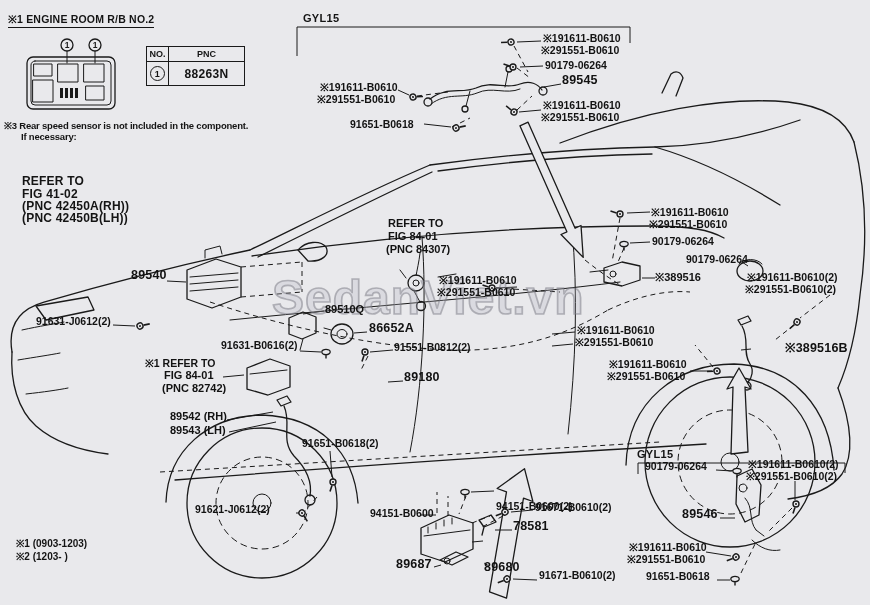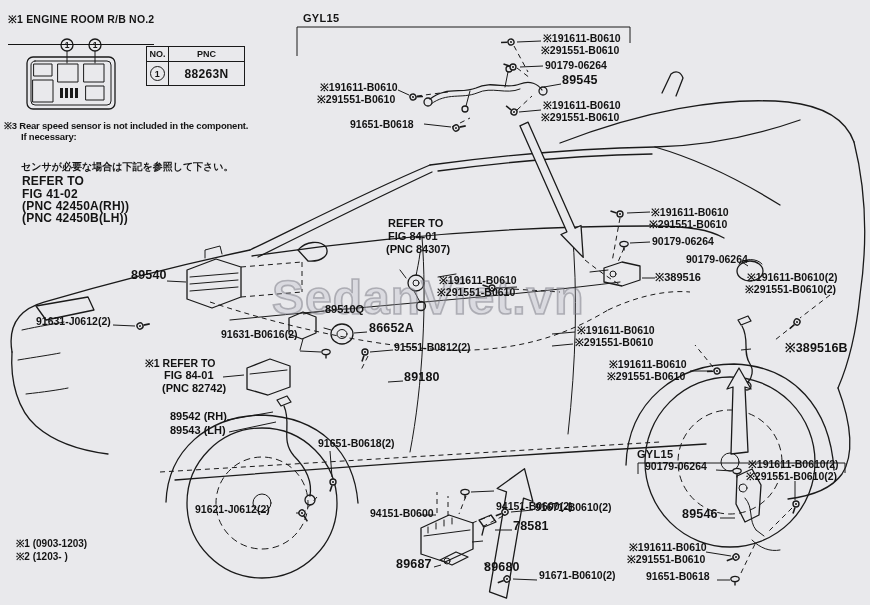--- a/index.html
+++ b/index.html
@@ -13,21 +13,21 @@
   .fillbg{fill:#e9e9ec;}
   .solidfill{fill:#1a1a1a;stroke:none;}
   .plabel{position:absolute;font-weight:700;font-size:10.5px;letter-spacing:0;white-space:nowrap;color:#121212;}
   .plabel.mid{font-size:11px;}
   .plabel.big{font-size:12.5px;letter-spacing:.2px;}
   .hnote{position:absolute;font-weight:700;white-space:nowrap;}
   .en{font-size:9.5px;letter-spacing:-0.2px;}
   .jp{font-size:10px;letter-spacing:0;}
   .ref{font-size:12px;letter-spacing:0.2px;}
   .title{position:absolute;left:8px;top:12px;font-weight:700;font-size:10.5px;
-         border-bottom:1.5px solid #141414;padding-bottom:18px;letter-spacing:.2px;}
+         border-bottom:1.5px solid #141414;padding-bottom:1px;letter-spacing:.2px;}
   .gyl{position:absolute;font-weight:700;font-size:11px;letter-spacing:.3px;}
   .foot{position:absolute;font-weight:700;font-size:10px;white-space:nowrap;}
   .watermark{position:absolute;left:272px;top:270px;font-weight:700;font-size:48px;letter-spacing:1px;
              color:rgba(178,178,188,0.26);-webkit-text-stroke:1.7px rgba(122,122,132,0.5);white-space:nowrap;}
   .pnc-table{position:absolute;left:146px;top:46px;width:97px;border:1.6px solid #1a1a1a;
              display:grid;grid-template-columns:22px 1fr;grid-template-rows:15px 23px;}
   .pnc-table>div{border-right:1.2px solid #1a1a1a;border-bottom:1.2px solid #1a1a1a;
                  display:flex;align-items:center;justify-content:center;}
   .pnc-table>div:nth-child(2n){border-right:none;}
   .pnc-table>div:nth-child(3),.pnc-table>div:nth-child(4){border-bottom:none;}
@@ -242,21 +242,20 @@
     <div class="th">NO.</div>
     <div class="th">PNC</div>
     <div class="td">
       <span class="circ">1</span>
     </div>
     <div class="td">88263N</div>
   </div>
 
   <div class="hnote en" style="left:4px;top:119px">※3 Rear speed sensor is not included in the component.</div>
   <div class="hnote en" style="left:21px;top:131px">If necessary:</div>
-  <div class="hnote jp" style="left:21px;top:160px">センサが必要な場合は下記を参照して下さい。</div>
   <div class="hnote ref" style="left:22px;top:174px">REFER TO</div>
   <div class="hnote ref" style="left:22px;top:187px">FIG 41-02</div>
   <div class="hnote ref" style="left:22px;top:199px">(PNC 42450A(RH))</div>
   <div class="hnote ref" style="left:22px;top:211px">(PNC 42450B(LH))</div>
 
   <div class="gyl" style="left:303px;top:12px">GYL15</div>
   <div class="gyl" style="left:637px;top:448px">GYL15</div>
 
   <div class="foot" style="left:16px;top:536px">※1 (0903-1203)</div>
   <div class="foot" style="left:16px;top:549px">※2 (1203-      )</div>
@@ -282,34 +281,34 @@
       <div class="plabel" style="left: 745px; top: 282px;">※291551-B0610(2)</div>
       <div class="plabel" style="left: 577px; top: 323px;">※191611-B0610</div>
       <div class="plabel" style="left: 575px; top: 335px;">※291551-B0610</div>
       <div class="plabel big" style="left: 753px; top: 339px; margin-left: 32px;">※389516B</div>
       <div class="plabel" style="left: 609px; top: 357px;">※191611-B0610</div>
       <div class="plabel" style="left: 607px; top: 369px;">※291551-B0610</div>
       <div class="plabel big" style="left: 131px; top: 268px;">89540</div>
       <div class="plabel" style="left: 36px; top: 315px;">91631-J0612(2)</div>
       <div class="plabel mid" style="left: 325px; top: 303px;">89510Q</div>
       <div class="plabel big" style="left: 369px; top: 321px;">86652A</div>
-      <div class="plabel" style="left: 221px; top: 328px;">91631-B0616(2)</div>
+      <div class="plabel" style="left: 221px; top: 339px;">91631-B0616(2)</div>
       <div class="plabel" style="left: 145px; top: 356px;">※1 REFER TO</div>
       <div class="plabel mid" style="left: 164px; top: 369px;">FIG 84-01</div>
       <div class="plabel mid" style="left: 162px; top: 382px;">(PNC 82742)</div>
       <div class="plabel mid" style="left: 388px; top: 217px;">REFER TO</div>
       <div class="plabel mid" style="left: 388px; top: 230px;">FIG 84-01</div>
       <div class="plabel mid" style="left: 386px; top: 243px;">(PNC 84307)</div>
       <div class="plabel" style="left: 439px; top: 273px;">※191611-B0610</div>
       <div class="plabel" style="left: 437px; top: 285px;">※291551-B0610</div>
       <div class="plabel" style="left: 394px; top: 341px;">91551-B0812(2)</div>
       <div class="plabel big" style="left: 404px; top: 370px;">89180</div>
       <div class="plabel mid" style="left: 170px; top: 410px;">89542 (RH)</div>
       <div class="plabel mid" style="left: 170px; top: 424px;">89543 (LH)</div>
-      <div class="plabel" style="left: 302px; top: 437px; margin-left: 16px;">91651-B0618(2)</div>
+      <div class="plabel" style="left: 302px; top: 437px;">91651-B0618(2)</div>
       <div class="plabel" style="left: 195px; top: 503px;">91621-J0612(2)</div>
       <div class="plabel" style="left: 370px; top: 507px;">94151-B0600</div>
       <div class="plabel" style="left: 496px; top: 500px;">94151-B0600(2)</div>
       <div class="plabel" style="left: 535px; top: 501px;">91671-B0610(2)</div>
       <div class="plabel big" style="left: 513px; top: 519px;">78581</div>
       <div class="plabel big" style="left: 484px; top: 560px;">89680</div>
       <div class="plabel big" style="left: 396px; top: 557px;">89687</div>
       <div class="plabel" style="left: 539px; top: 569px;">91671-B0610(2)</div>
       <div class="plabel" style="left: 645px; top: 460px;">90179-06264</div>
       <div class="plabel" style="left: 748px; top: 457px;">※191611-B0610(2)</div>

